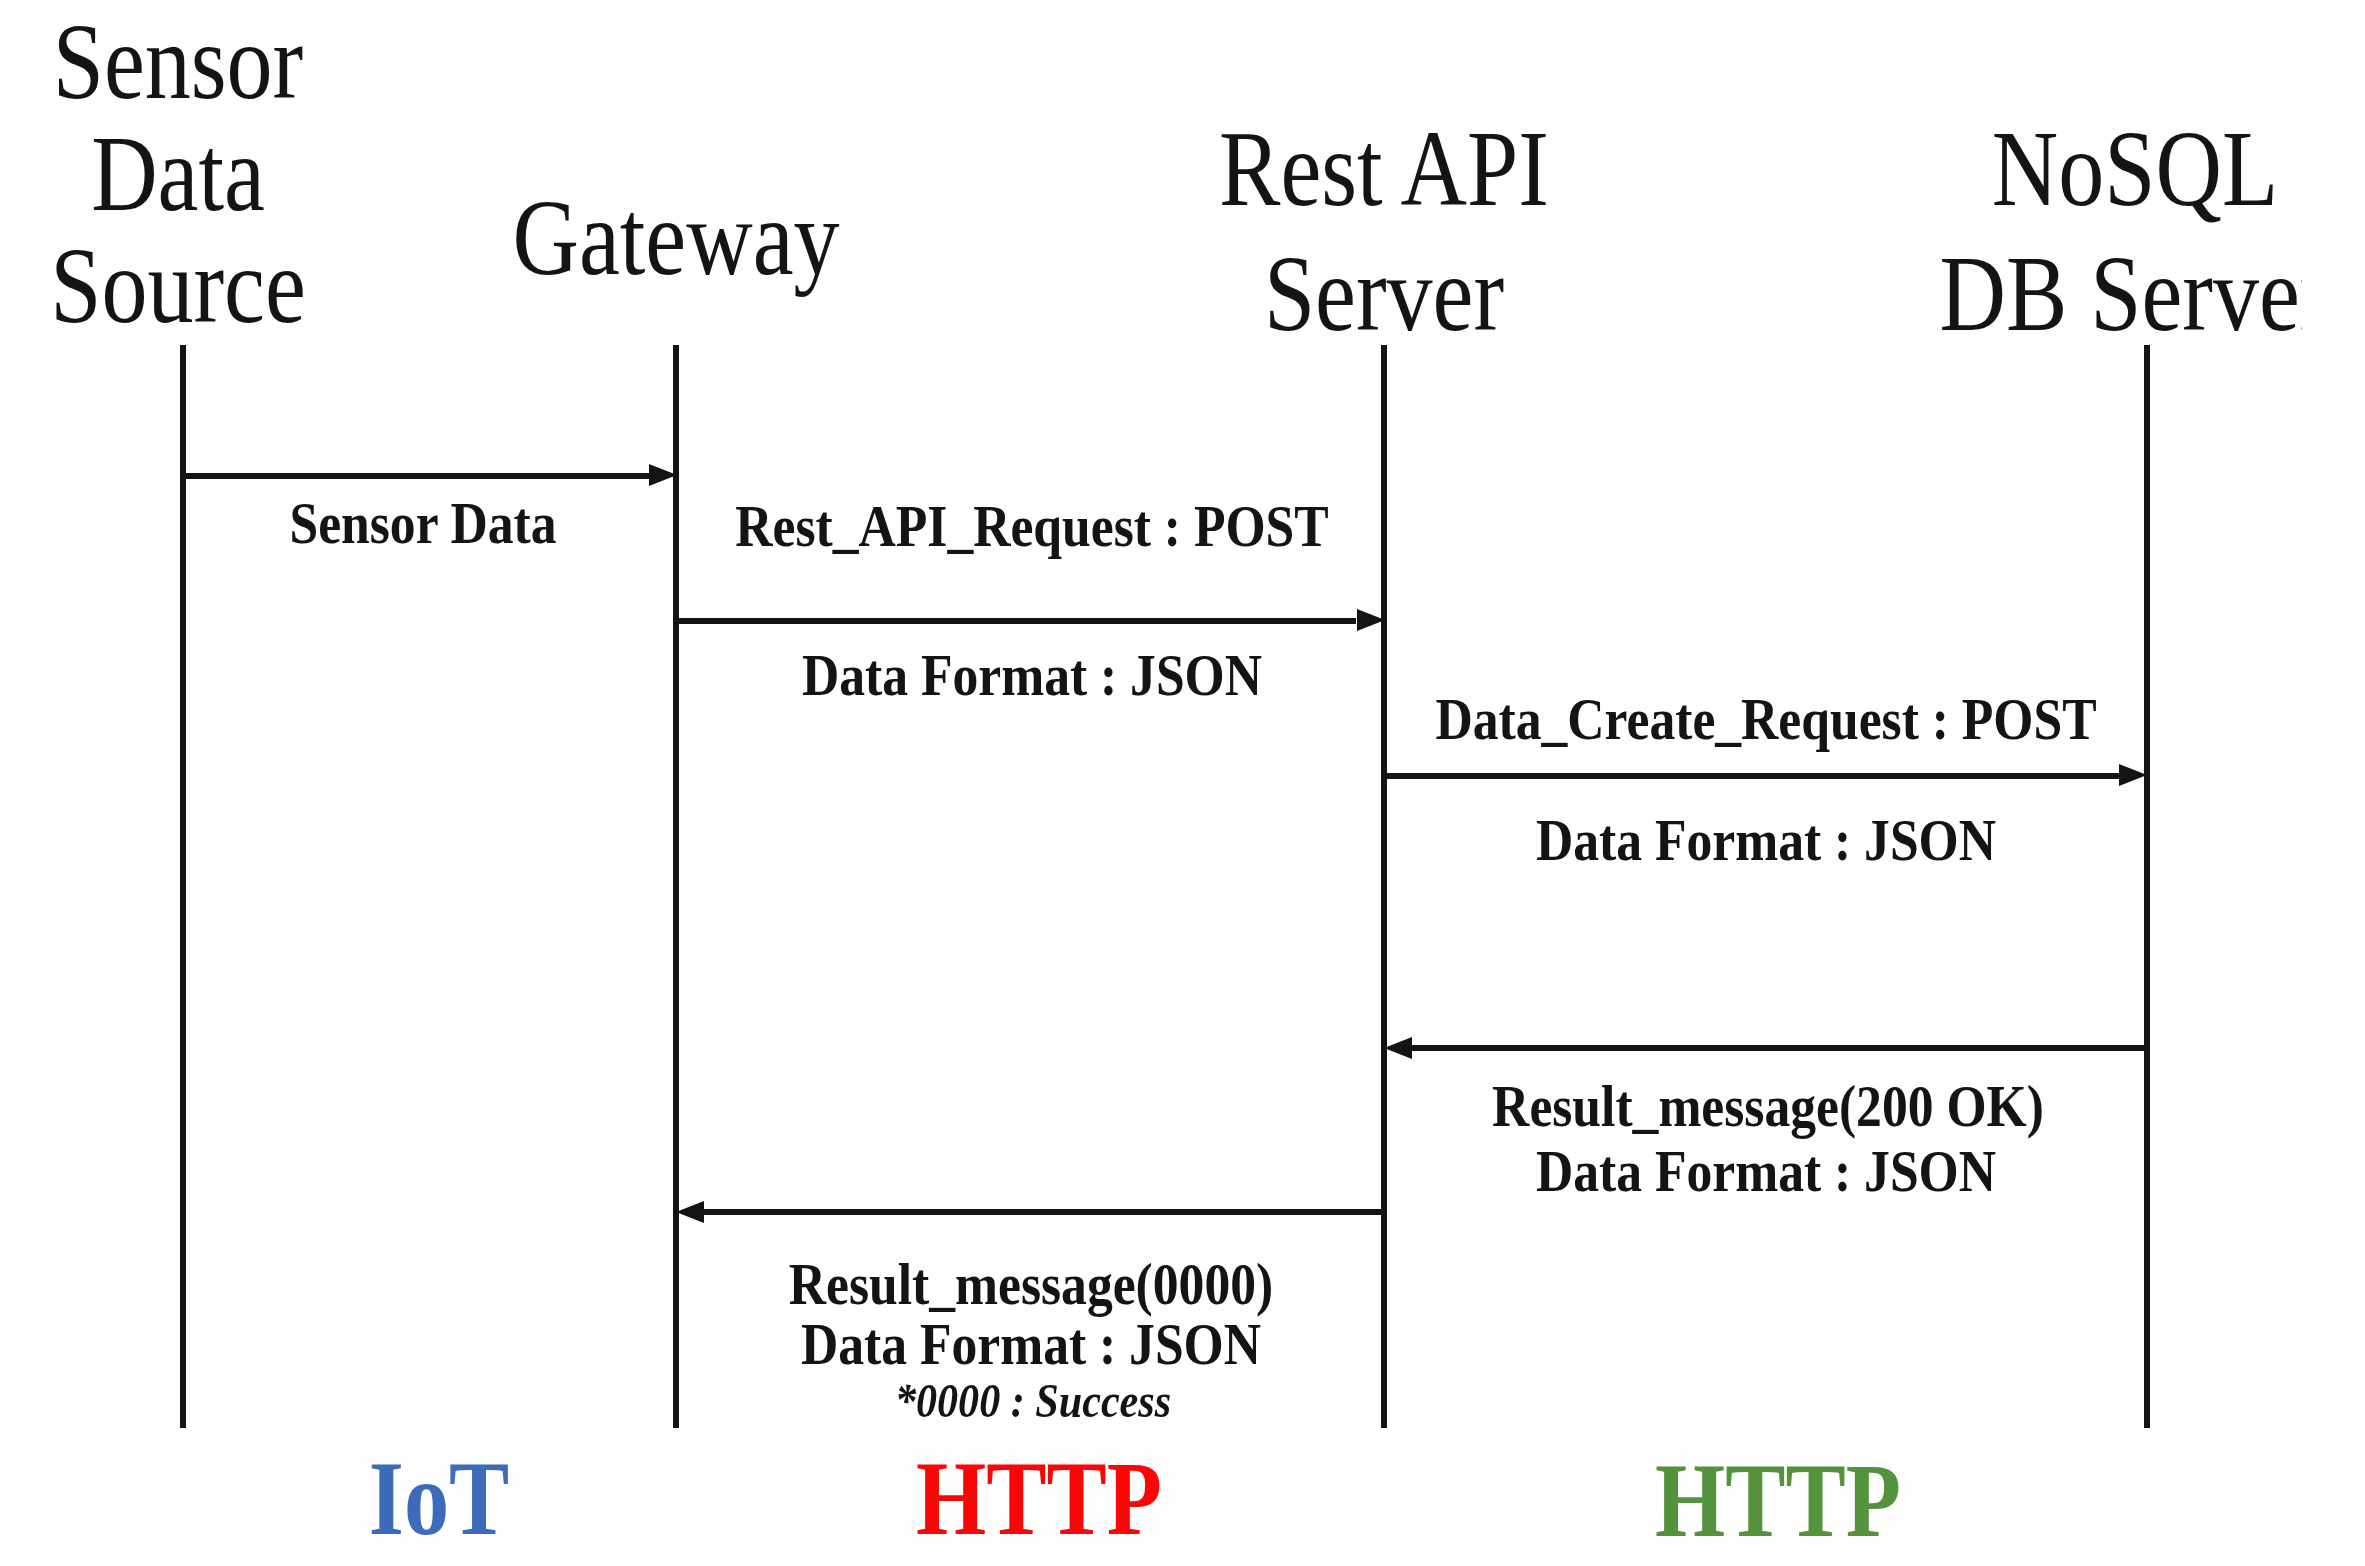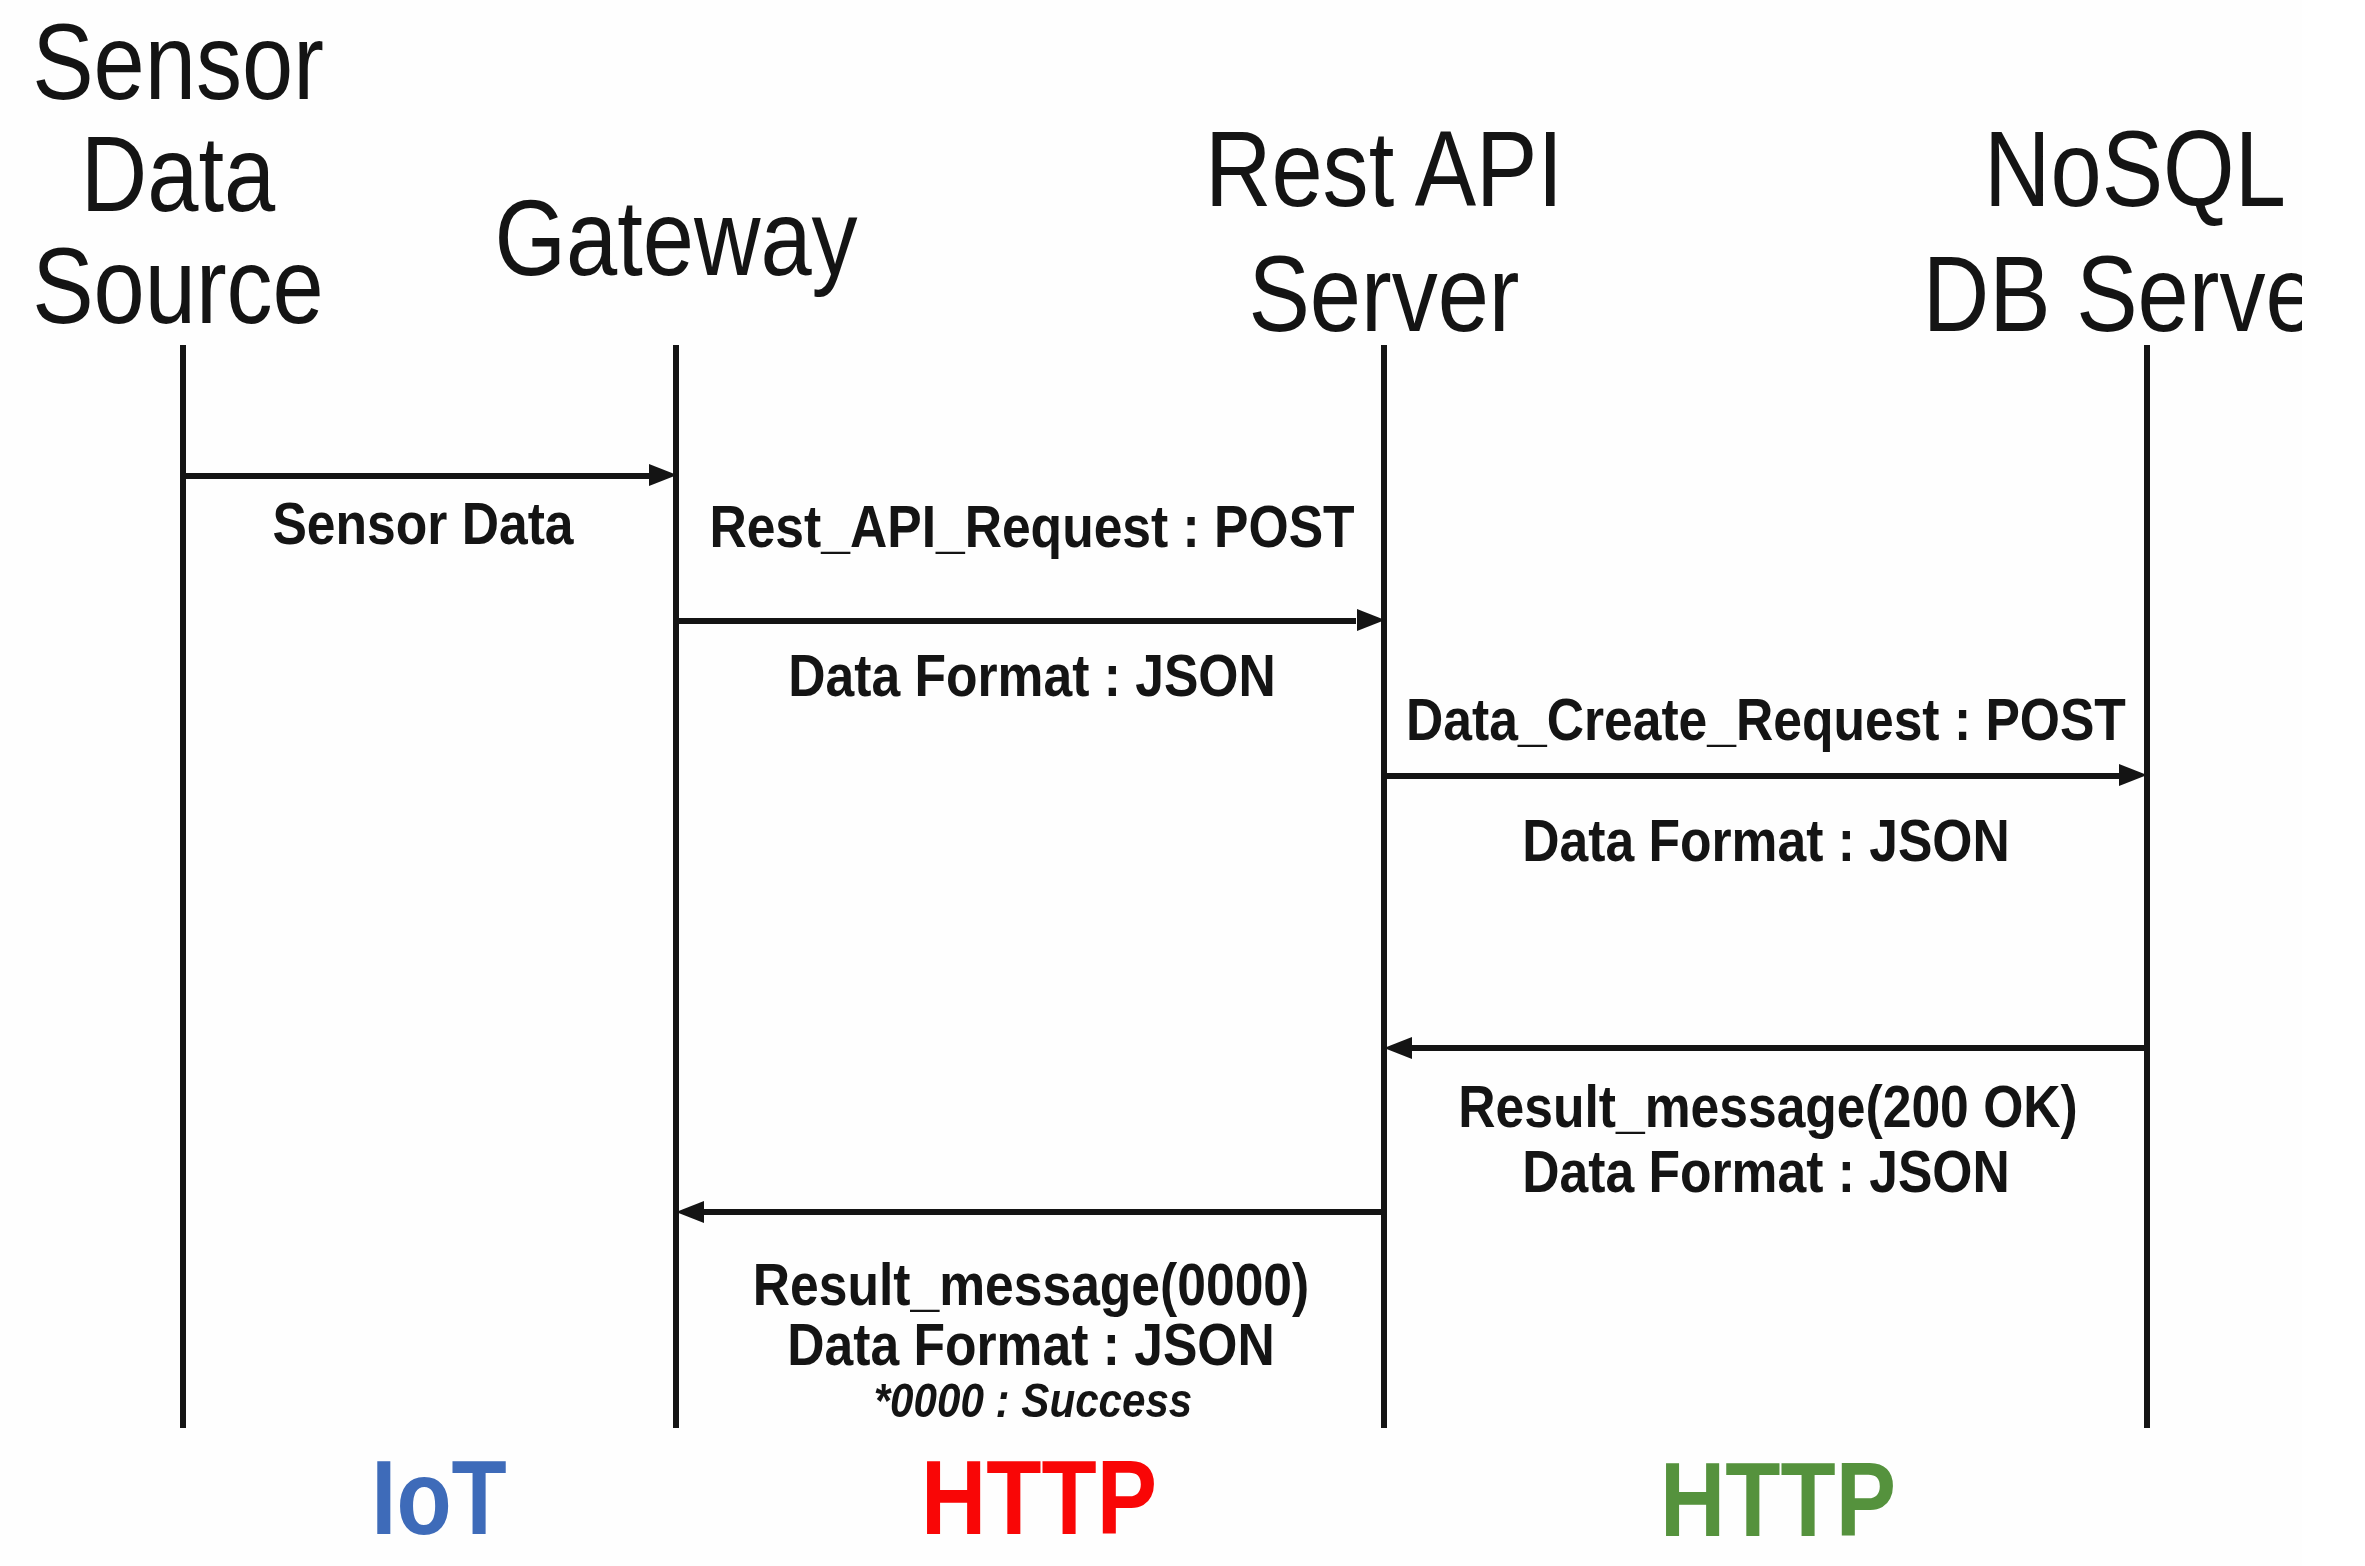--- a/index.html
+++ b/index.html
@@ -1,18 +1,18 @@
 <!DOCTYPE html>
 <html style="font-size:13.4px"><head>
 <meta charset="utf-8">
 <style>
   html, body { margin:0; padding:0; background:#ffffff; }
   .canvas {
     position:relative; width:2302px; height:1567px; background:#fefefe;
-    font-family:Liberation Sans, sans-serif; color:#141414;
+    font-family:Liberation Serif, serif; color:#141414;
     overflow:hidden;
   }
   
   .t {
     position:absolute; white-space:nowrap; text-align:center;
     transform:translate(-50%,-50%) scaleX(0.86);
   }
   .actor  { font-size:107px; font-weight:500; line-height:112px; }
   .actor2 { line-height:125px; }
   .msg    { font-size:60px;  font-weight:600; }

